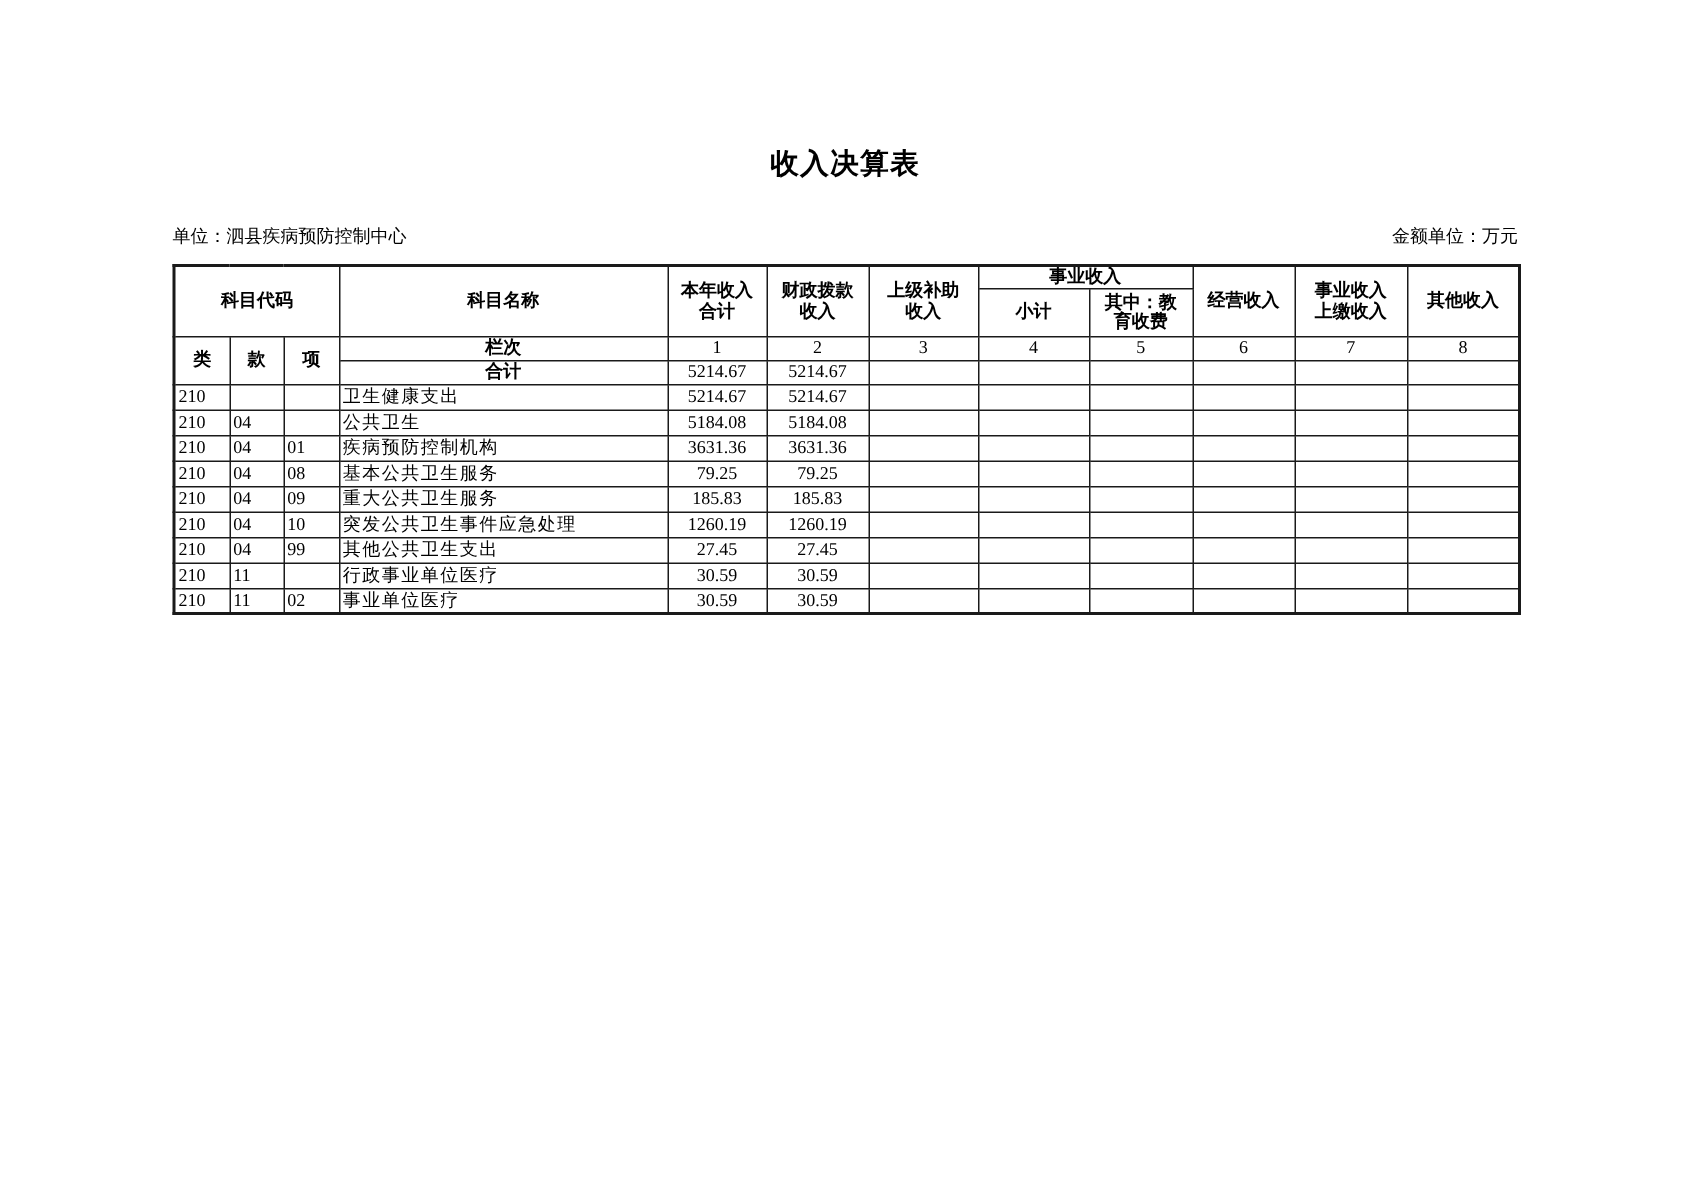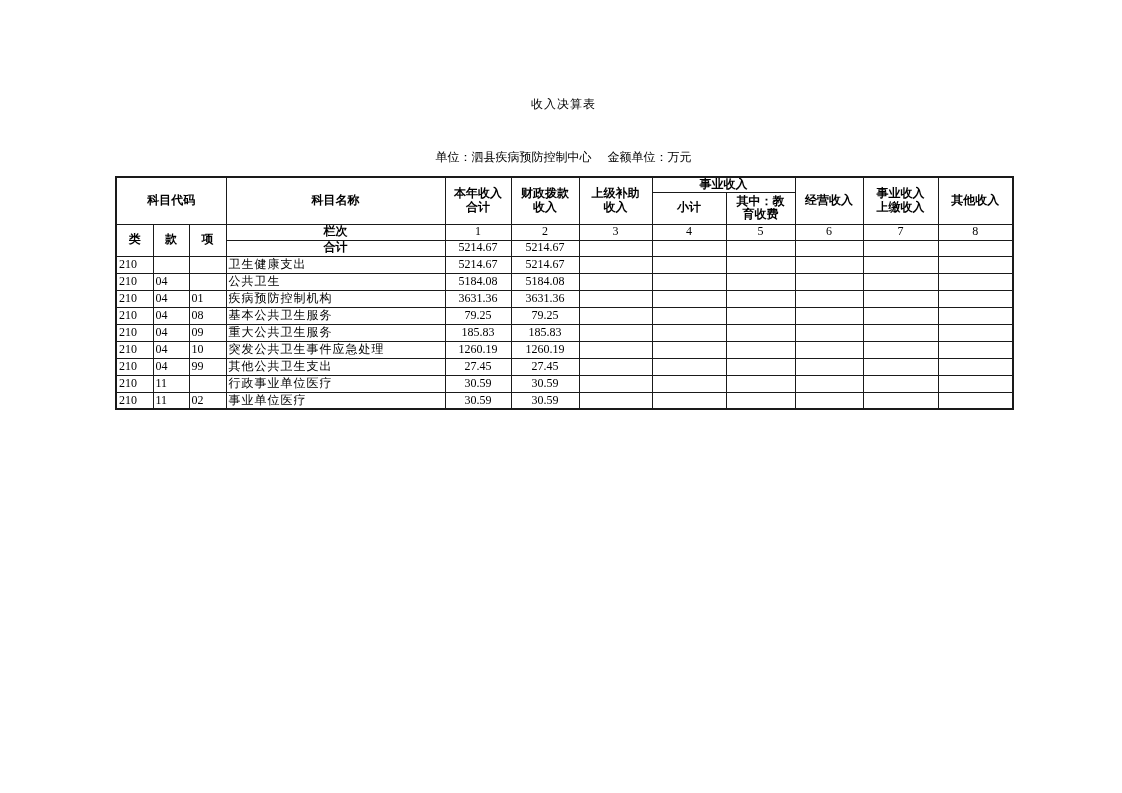--- a/index.html
+++ b/index.html
@@ -11,35 +11,35 @@
     font-family: "Liberation Serif", serif;
     color: #000000;
   }
   .page { position: absolute; inset: 0; background: #ffffff; }
 
   .doc-title {
     position: absolute;
     left: 115px; top: 96px; width: 897px;
     text-align: center;
     font-family: "Liberation Sans", "DejaVu Sans", sans-serif;
-    font-weight: normal;
-    font-size: 12px;
+    font-weight: bold;
+    font-size: 19px;
     letter-spacing: 1px;
   }
   .form-label {
     position: absolute;
     top: 125px; left: 115px; width: 897px;
     text-align: right;
     font-size: 12px;
   }
   .meta-row {
     position: absolute;
     top: 149px; left: 115px; width: 897px;
     display: flex;
-    justify-content: center;
+    justify-content: space-between;
     font-size: 12px;
     gap: 16px;
   }
 
   table.revenue {
     position: absolute;
     left: 115px; top: 176px;
     width: 897px;
     border-collapse: collapse;
     table-layout: fixed;

